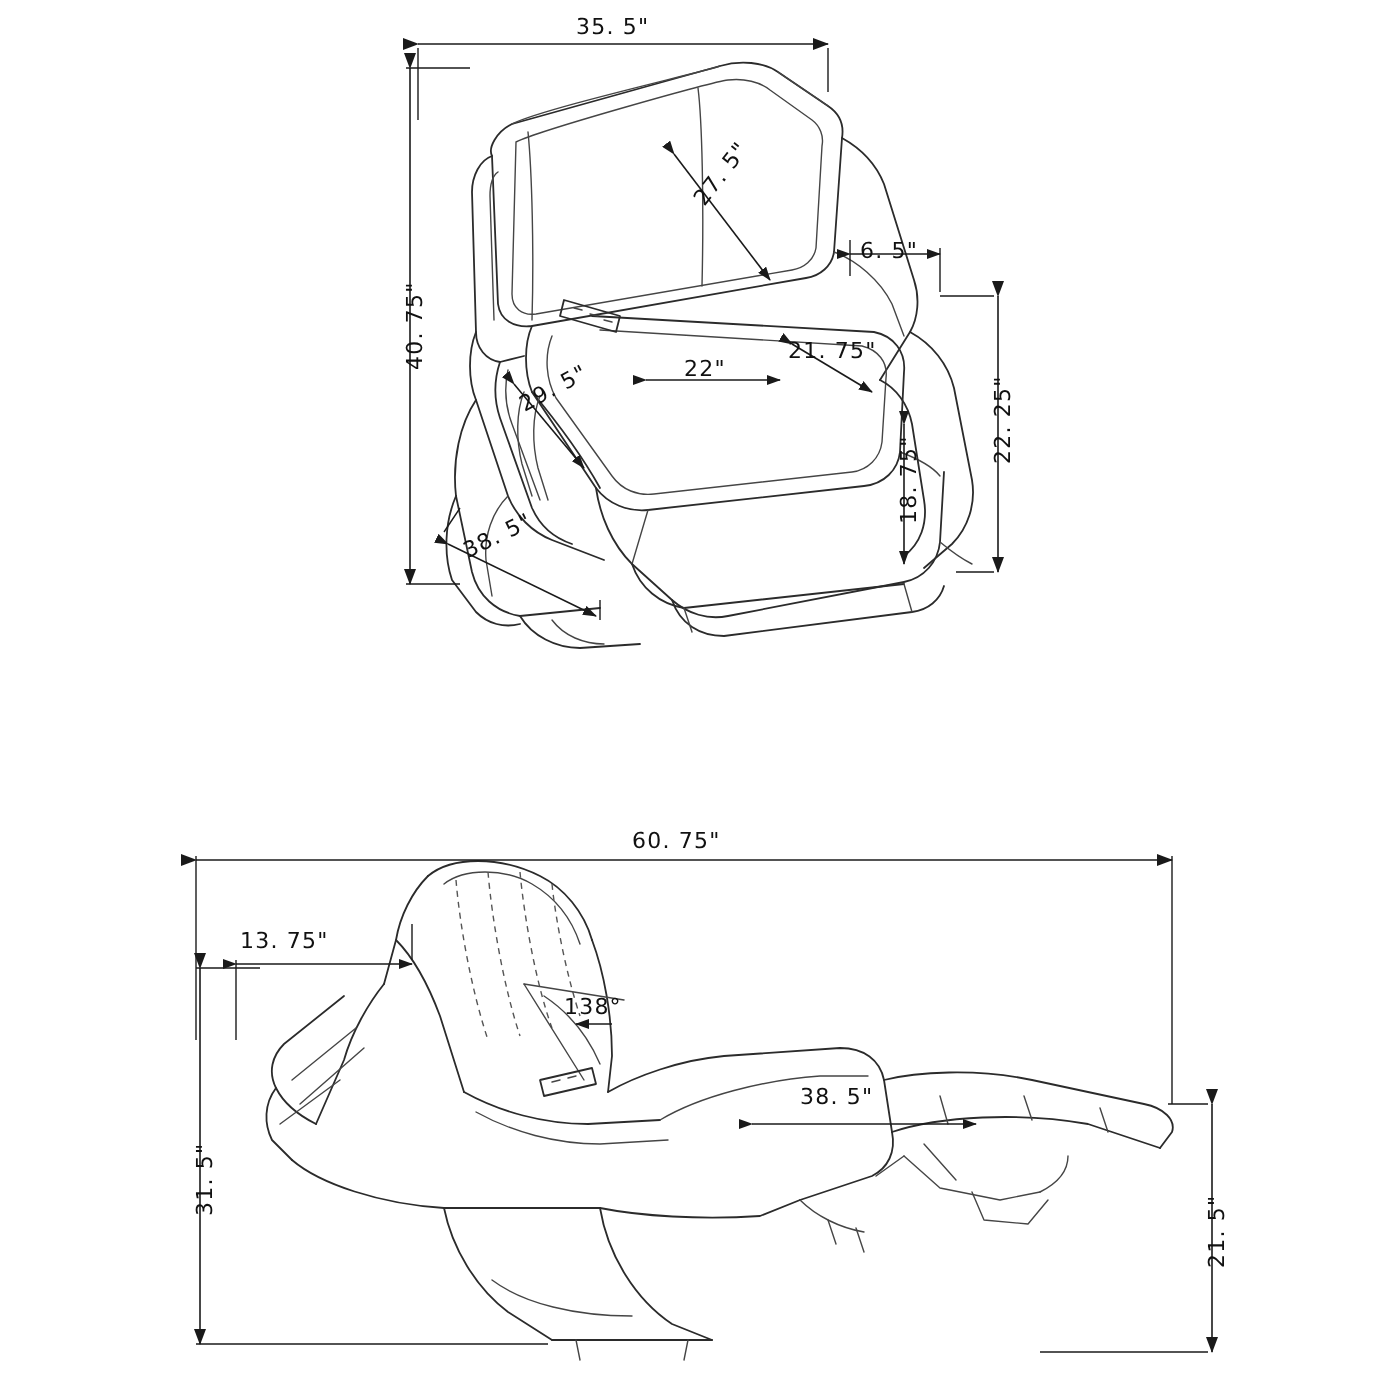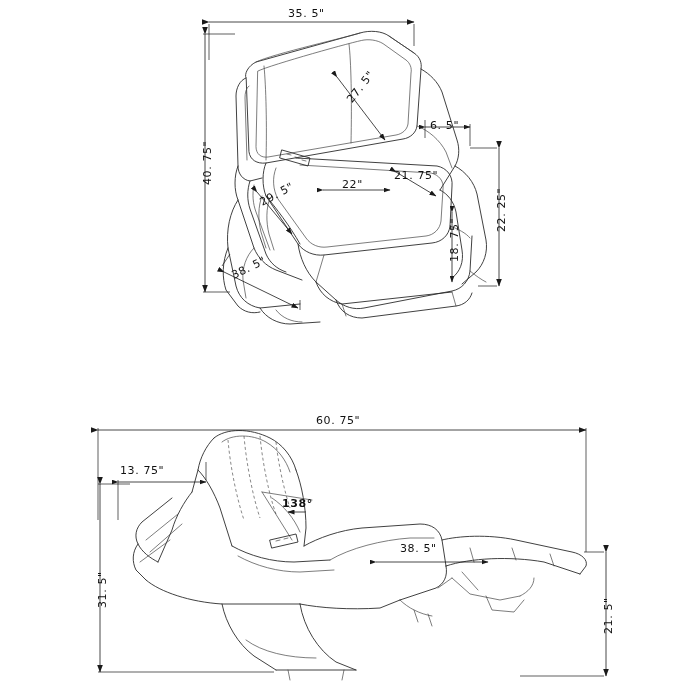--- a/index.html
+++ b/index.html
@@ -281,21 +281,21 @@
   <div class="label-box rot90" style="left:449px; top:262px;">18. 75"</div>
 
   <div class="label-box" style="left:258px; top:198px; transform: rotate(-28deg); transform-origin: 0 0;">29. 5"</div>
 
   <div class="label-box" style="left:230px; top:271px; transform: rotate(-26deg); transform-origin: 0 0;">38. 5"</div>
 
   <div class="label-box" style="left:316px; top:415px;">60. 75"</div>
 
   <div class="label-box" style="left:120px; top:465px;">13. 75"</div>
 
-  <div class="label-box" style="left:282px; top:498px;font-weight:bold;">138°</div>
+  <div class="label-box" style="left:282px; top:498px;">138°</div>
 
   <div class="label-box" style="left:400px; top:543px;">38. 5"</div>
 
   <div class="label-box rot90" style="left:97px; top:608px;">31. 5"</div>
 
   <div class="label-box rot90" style="left:603px; top:634px;">21. 5"</div>
 
 </div>
 
 </body></html>

